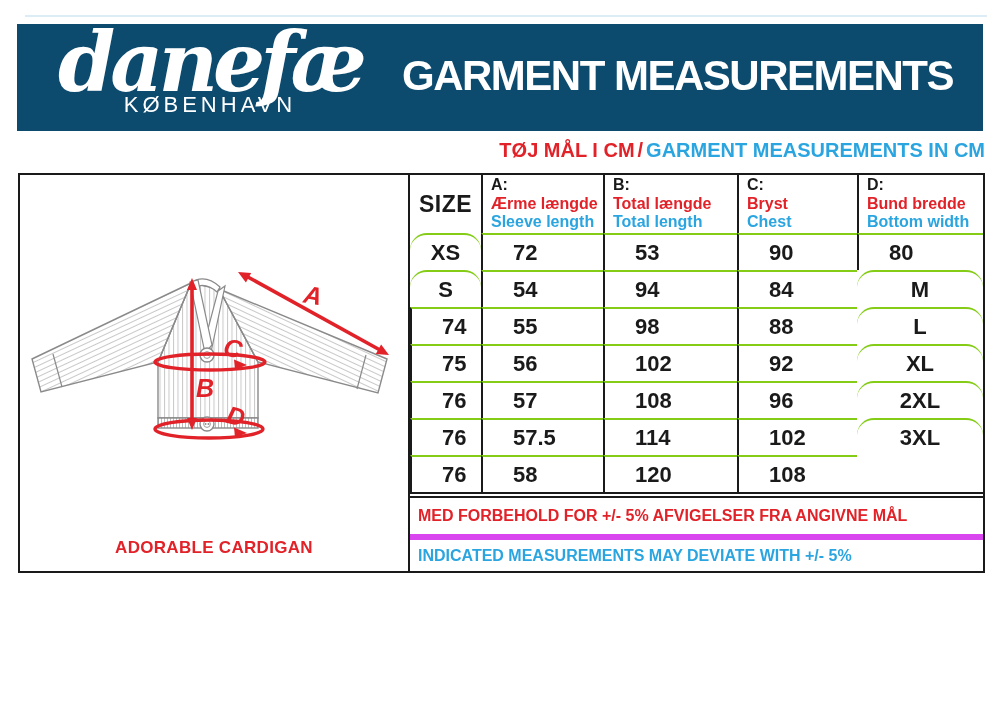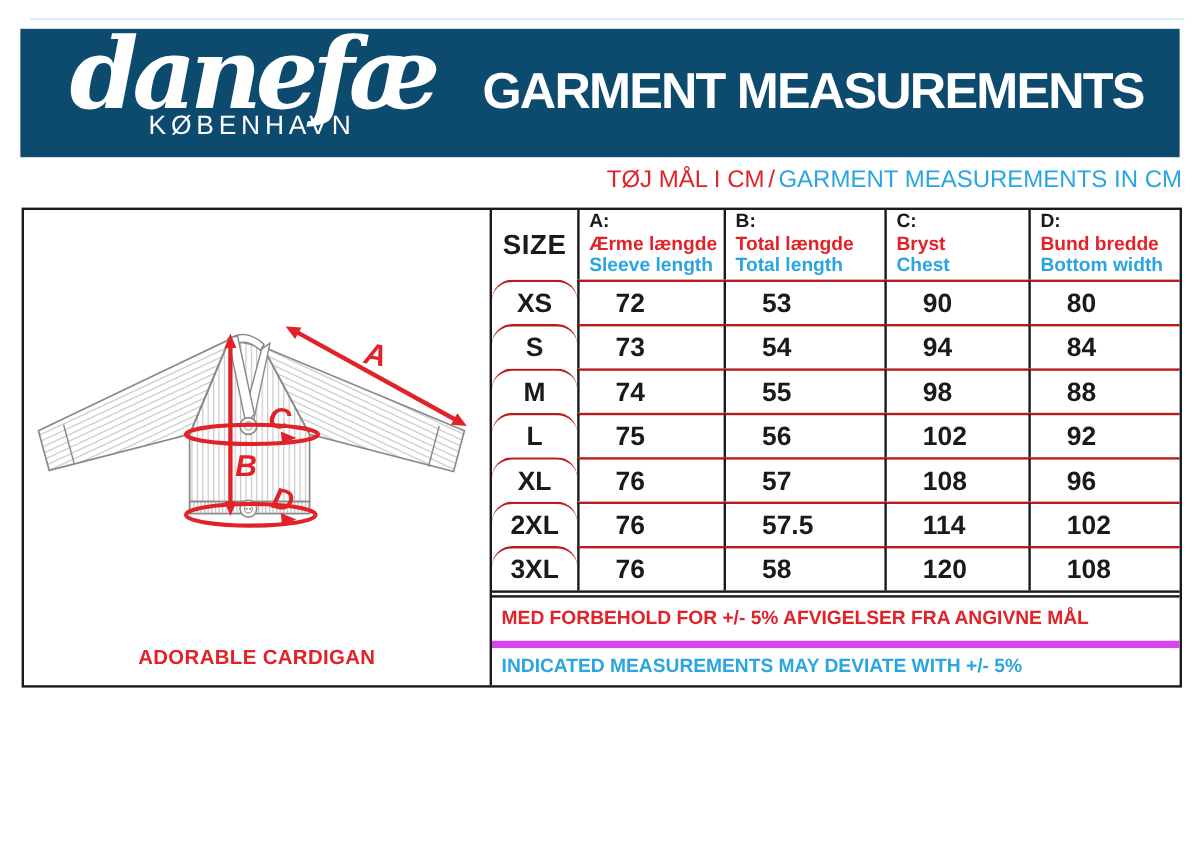--- a/index.html
+++ b/index.html
@@ -11,37 +11,37 @@
   .banner{position:absolute;left:17px;top:24px;width:966px;height:107px;background:#0c4a6e;}
   .logo-block{position:absolute;left:23px;top:0;width:340px;height:107px;text-align:center;color:#fff;}
   .logo-script{font-family:"DejaVu Serif",serif;font-style:italic;font-weight:bold;
                font-size:82px;line-height:88px;letter-spacing:-5px;margin-top:-6px;}
   .logo-city{font-size:22px;font-weight:normal;letter-spacing:4px;line-height:18px;margin-top:-10px;
              font-family:"Liberation Sans",sans-serif;}
   .banner-title{position:absolute;left:385px;top:50%;transform:translateY(-54%);color:#fff;
                 font-weight:bold;font-size:42px;letter-spacing:-1.5px;white-space:nowrap;}
 
   
-  .subtitle{position:absolute;top:139px;right:15px;font-weight:normal;font-size:20px;white-space:nowrap;}
+  .subtitle{position:absolute;top:139px;right:15px;font-weight:bold;font-size:20px;white-space:nowrap;}
   .red{color:#e12229;} .blue{color:#2aa5e0;}
   .subtitle .sep{padding:0 3px;}
 
   
   .mainbox{position:absolute;left:18px;top:173px;width:963px;height:396px;
            border:2px solid #1a1a1a;display:flex;background:#fff;}
   .left-panel{width:388px;min-width:388px;position:relative;border-right:2px solid #1a1a1a;}
   .left-panel svg{position:absolute;left:0;top:0;}
   .product-name{position:absolute;bottom:13px;left:0;width:100%;text-align:center;
                 color:#e12229;font-weight:bold;font-size:17px;letter-spacing:.3px;}
 
   
   .right-panel{flex:1;display:grid;
       grid-template-columns:71px 122px 134px 120px 1fr;
       grid-template-rows:58px repeat(7,37px) 4px 38px 1fr;}
-  .cell{border-left:2px solid #1a1a1a;border-top:2px solid #b91c1c;
+  .cell{border-left:2px solid #1a1a1a;border-top:2px solid #84cc16;
         display:flex;align-items:center;overflow:hidden;}
   .cell.first-col{border-left:none;border-radius:17px;}
   .cell.first-row{border-top:none;}
   .size-head{justify-content:center;font-weight:bold;font-size:23px;letter-spacing:.5px;}
   .col-head{flex-direction:column;align-items:flex-start;justify-content:center;
             padding-left:8px;font-weight:bold;font-size:16px;line-height:18.5px;}
   .size-cell{justify-content:center;font-weight:bold;font-size:22px;}
   .val-cell{padding-left:30px;font-weight:bold;font-size:22px;}
   .spacer{grid-column:1/-1;border-top:2px solid #1a1a1a;}
   .note{grid-column:1/-1;border-top:2px solid #1a1a1a;display:flex;align-items:center;
@@ -186,21 +186,20 @@
         <span class="blue">Bottom width</span>
       </div>
 
       <div class="cell first-col size-cell">XS</div>
       <div class="cell val-cell">72</div>
       <div class="cell val-cell">53</div>
       <div class="cell val-cell">90</div>
       <div class="cell val-cell">80</div>
 
       <div class="cell first-col size-cell">S</div>
-      <div class="cell val-cell">73</div>
       <div class="cell val-cell">54</div>
       <div class="cell val-cell">94</div>
       <div class="cell val-cell">84</div>
 
       <div class="cell first-col size-cell">M</div>
       <div class="cell val-cell">74</div>
       <div class="cell val-cell">55</div>
       <div class="cell val-cell">98</div>
       <div class="cell val-cell">88</div>
 

